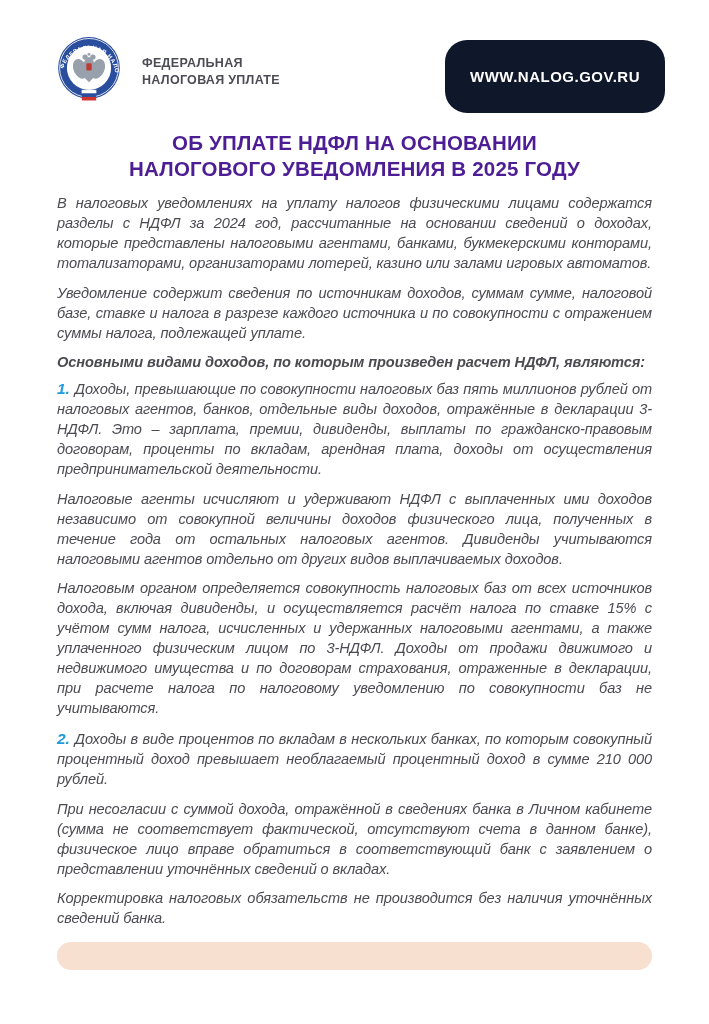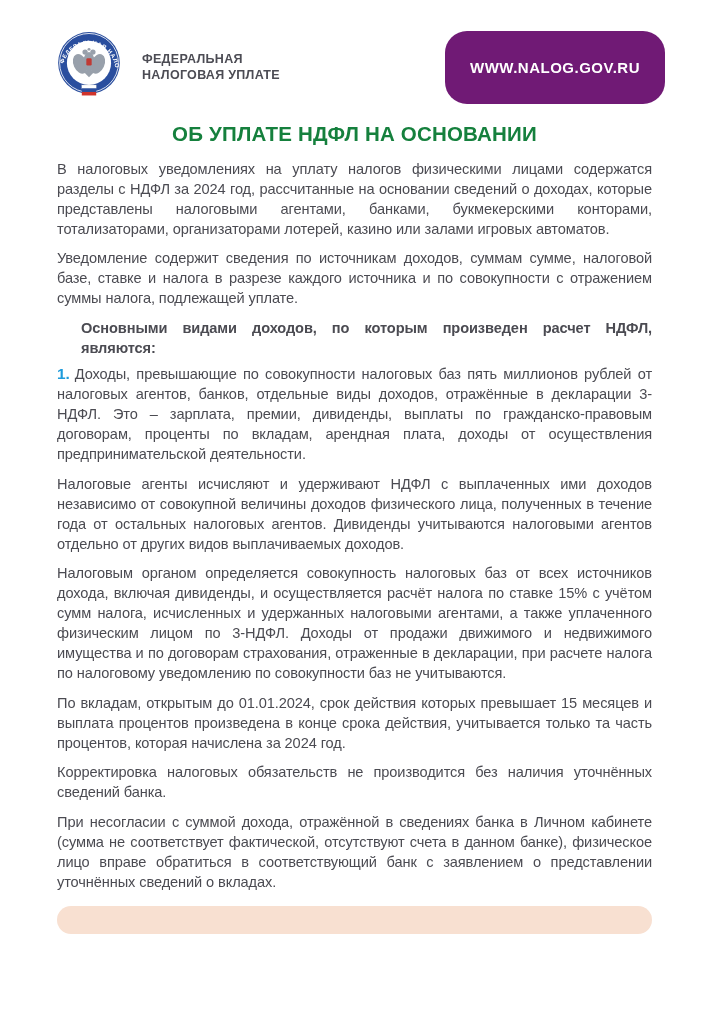--- a/index.html
+++ b/index.html
@@ -9,36 +9,36 @@
     position:relative; overflow:hidden;
   }
   
   .header { display:flex; align-items:center; padding:30px 44px 0 56px; }
   .logo { flex:0 0 auto; }
   .agency-name {
     margin-left:20px; font-weight:bold; font-size:12.5px; line-height:1.3;
     color:#4c4c54; letter-spacing:0.3px;
   }
   .site-pill {
-    margin-left:auto; background:#701a75; color:#ffffff; border:none;
+    margin-left:auto; background:#0f172a; color:#ffffff; border:none;
     border-radius:22px; padding:28px 25px; font-weight:bold; font-size:15px;
-    letter-spacing:0.5px; font-family:"Liberation Sans", sans-serif; cursor:pointer;
+    letter-spacing:0.5px; font-family:"Liberation Sans", sans-serif; cursor:pointer;margin-top:10px;
   }
   
   .title {
     margin-top:17px; text-align:center; font-weight:bold; font-size:20.5px;
-    line-height:1.25; color:#15803d; letter-spacing:0.2px;
+    line-height:1.25; color:#4c1d95; letter-spacing:0.2px;
   }
   
   .body-text {
     margin:13px 57px 0 57px; font-size:14.6px; line-height:1.37;
     color:#4b4b52; text-align:justify; letter-spacing:-0.1px;
   }
-  .body-text p { margin-bottom:9.5px; }
-  .lead { font-weight:bold; margin-bottom:5px !important;margin-left:24px; }
+  .body-text p { margin-bottom:9.5px;font-style:italic; }
+  .lead { font-weight:bold; margin-bottom:5px !important; }
   .num { color:#1e9bdb; font-weight:bold; margin-right:5px; font-size:15.5px; }
   
   .deadline {
     margin:13px 57px 0 57px; background:#f8e0d1; border-radius:14px;
     padding:13px 20px 15px 20px; text-align:center; font-weight:bold;
     font-size:17.5px; line-height:1.55; color:#4a4a52;
   }
 </style>
 </head>
 <body>
@@ -80,32 +80,33 @@
     </svg>
     <div class="agency-name">
       <div>ФЕДЕРАЛЬНАЯ</div>
       <div>НАЛОГОВАЯ УПЛАТЕ</div>
     </div>
     <button class="site-pill">WWW.NALOG.GOV.RU</button>
   </div>
 
   <div class="title">
     <div>ОБ УПЛАТЕ НДФЛ НА ОСНОВАНИИ</div>
+    <div>НАЛОГОВОГО УВЕДОМЛЕНИЯ В 2025 ГОДУ</div>
   </div>
 
   <div class="body-text">
     <p>В налоговых уведомлениях на уплату налогов физическими лицами содержатся разделы с НДФЛ за 2024 год, рассчитанные на основании сведений о доходах, которые представлены налоговыми агентами, банками, букмекерскими конторами, тотализаторами, организаторами лотерей, казино или залами игровых автоматов.</p>
     <p>Уведомление содержит сведения по источникам доходов, суммам сумме, налоговой базе, ставке и налога в разрезе каждого источника и по совокупности с отражением суммы налога, подлежащей уплате.</p>
     <p class="lead">Основными видами доходов, по которым произведен расчет НДФЛ, являются:</p>
     <p><span class="num">1.</span><span>Доходы, превышающие по совокупности налоговых баз пять миллионов рублей от налоговых агентов, банков, отдельные виды доходов, отражённые в декларации 3-НДФЛ. Это – зарплата, премии, дивиденды, выплаты по гражданско-правовым договорам, проценты по вкладам, арендная плата, доходы от осуществления предпринимательской деятельности.</span></p>
     <p>Налоговые агенты исчисляют и удерживают НДФЛ с выплаченных ими доходов независимо от совокупной величины доходов физического лица, полученных в течение года от остальных налоговых агентов. Дивиденды учитываются налоговыми агентов отдельно от других видов выплачиваемых доходов.</p>
     <p>Налоговым органом определяется совокупность налоговых баз от всех источников дохода, включая дивиденды, и осуществляется расчёт налога по ставке 15% с учётом сумм налога, исчисленных и удержанных налоговыми агентами, а также уплаченного физическим лицом по 3-НДФЛ. Доходы от продажи движимого и недвижимого имущества и по договорам страхования, отраженные в декларации, при расчете налога по налоговому уведомлению по совокупности баз не учитываются.</p>
-    <p>По вкладам, открытым до 01.01.2024, срок действия которых превышает 15 месяцев и выплата процентов произведена в конце срока действия, учитывается только та часть процентов, которая начислена за 2024 год.</p>
+    <p><span class="num">2.</span><span>Доходы в виде процентов по вкладам в нескольких банках, по которым совокупный процентный доход превышает необлагаемый процентный доход в сумме 210 000 рублей.</span></p>
+    <p>При несогласии с суммой дохода, отражённой в сведениях банка в Личном кабинете (сумма не соответствует фактической, отсутствуют счета в данном банке), физическое лицо вправе обратиться в соответствующий банк с заявлением о представлении уточнённых сведений о вкладах.</p>
     <p>Корректировка налоговых обязательств не производится без наличия уточнённых сведений банка.</p>
-    <p>При несогласии с суммой дохода, отражённой в сведениях банка в Личном кабинете (сумма не соответствует фактической, отсутствуют счета в данном банке), физическое лицо вправе обратиться в соответствующий банк с заявлением о представлении уточнённых сведений о вкладах.</p>
   </div>
 
   <div class="deadline">
     
     
   </div>
 
 </div>
 
 </body></html>

